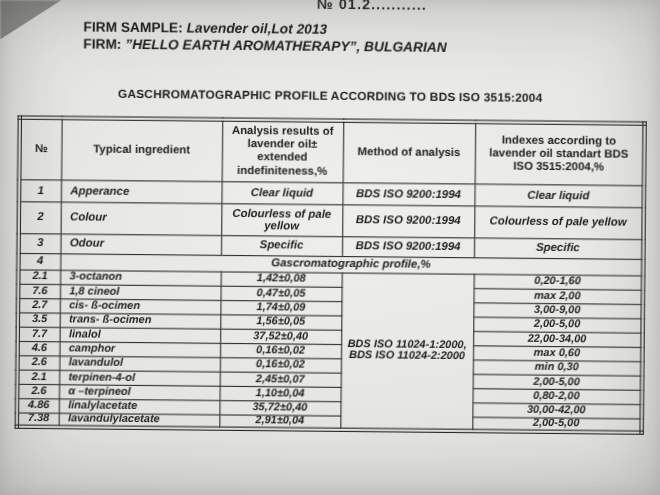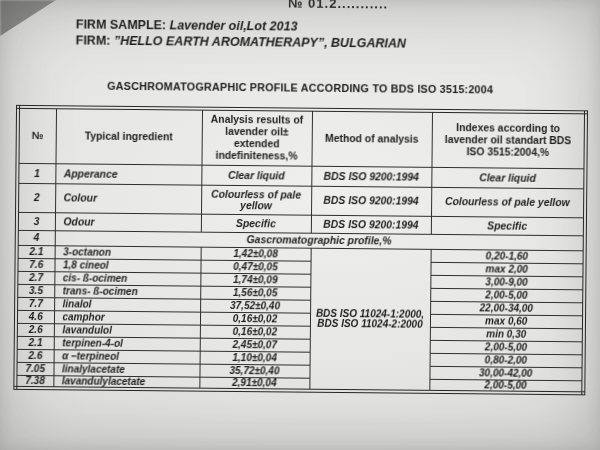--- a/index.html
+++ b/index.html
@@ -155,21 +155,21 @@
           <td>2,45±0,07</td>
           <td>2,00-5,00</td>
         </tr>
         <tr class="prow">
           <td>2.6</td>
           <td class="ing">α –terpineol</td>
           <td>1,10±0,04</td>
           <td>0,80-2,00</td>
         </tr>
         <tr class="prow">
-          <td>7.05</td>
+          <td>4.86</td>
           <td class="ing">linalylacetate</td>
           <td>35,72±0,40</td>
           <td>30,00-42,00</td>
         </tr>
         <tr class="prow">
           <td>7.38</td>
           <td class="ing">lavandulylacetate</td>
           <td>2,91±0,04</td>
           <td>2,00-5,00</td>
         </tr>

